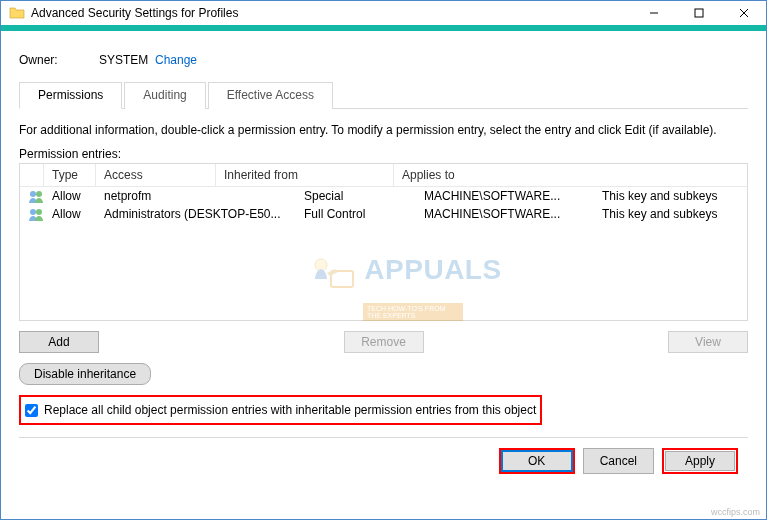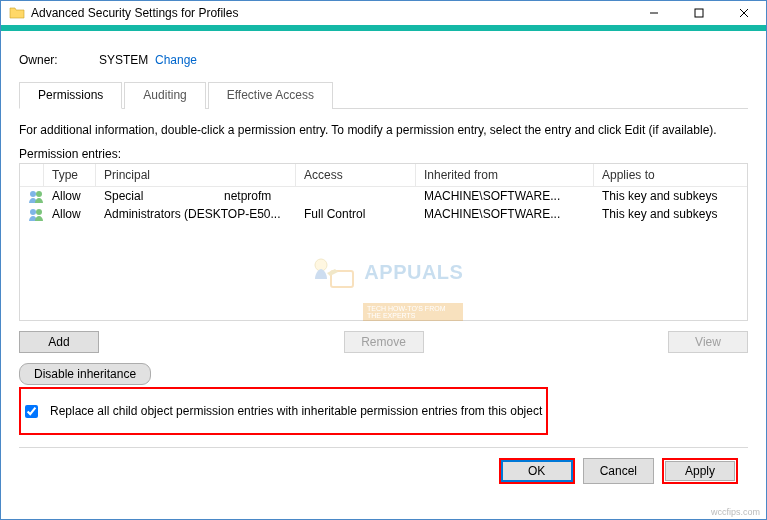--- a/index.html
+++ b/index.html
@@ -113,26 +113,26 @@
     font: inherit;
   }
   button.std:disabled {
     color: #a0a0a0;
     border-color: #d0d0d0;
     background: #efefef;
   }
   button.wide { min-width: 120px; padding: 3px 14px; border-radius: 9px; }
   
   .checkbox-row {
-    margin-top: 2px;
+    margin-top: 10px;
     display: flex;
     align-items: center;
-    gap: 12px;
+    gap: 6px;
     border: 2px solid #ff0000;
-    padding: 15px 4px;
+    padding: 6px 4px;
     width: fit-content;
   }
   .checkbox-row input { margin: 0; }
 
   .bottom-sep {
     border-top: 1px solid #d9d9d9;
     margin: 12px 0 0;
   }
 
   .dialog-btns {
@@ -159,21 +159,21 @@
   }
 
   .watermark {
     position: absolute;
     left: 300px; top: 250px;
     opacity: 0.25;
     pointer-events: none;
     font-family: Arial, sans-serif;
   }
   .wm-brand {
-    color: #2a7ec2; font-size: 20px; font-weight: 700; letter-spacing: 0.5px;
+    color: #2a7ec2; font-size: 28px; font-weight: 700; letter-spacing: 0.5px;
   }
   .wm-strip {
     background: #e68a00; color: #fff; font-size: 7px; padding: 2px 4px; width: 100px; margin-top: 2px;
   }
   .footer-wm {
     position: absolute; right: 6px; bottom: 2px; font-size: 9px; color: #bbb;
   }
 </style>
 </head>
 <body>
@@ -220,38 +220,37 @@
   </div>
 
   <div class="info-text">For additional information, double-click a permission entry. To modify a permission entry, select the entry and click Edit (if available).</div>
 
   <div class="entries-label">Permission entries:</div>
 
   <div class="grid">
     <div class="grid-head">
       <div class="col col-icon"></div>
       <div class="col col-type">Type</div>
-      <div class="col col-principal">Principal</div>
       <div class="col col-access">Access</div>
       <div class="col col-inherited">Inherited from</div>
       <div class="col col-applies">Applies to</div>
     </div>
 
     <div class="grid-row">
       <div class="col col-icon user-icon">
         <svg width="16" height="14" viewBox="0 0 16 14">
           <circle cx="5" cy="5" r="3" fill="#7fb5e6"></circle>
             <path d="M1 14c0-3 2-5 4-5s4 2 4 5" fill="#7fb5e6"></path>
           <circle cx="11" cy="5" r="3" fill="#7cc47c"></circle>
             <path d="M7 14c0-3 2-5 4-5s4 2 4 5" fill="#7cc47c"></path>
         </svg>
       </div>
       <div class="col col-type">Allow</div>
+      <div class="col col-principal">netprofm</div>
       <div class="col col-access">Special</div>
-      <div class="col col-principal">netprofm</div>
       <div class="col col-inherited">MACHINE\SOFTWARE...</div>
       <div class="col col-applies">This key and subkeys</div>
     </div>
 
     <div class="grid-row">
       <div class="col col-icon user-icon">
         <svg width="16" height="14" viewBox="0 0 16 14">
           <circle cx="5" cy="5" r="3" fill="#7fb5e6"></circle>
             <path d="M1 14c0-3 2-5 4-5s4 2 4 5" fill="#7fb5e6"></path>
           <circle cx="11" cy="5" r="3" fill="#7cc47c"></circle>

